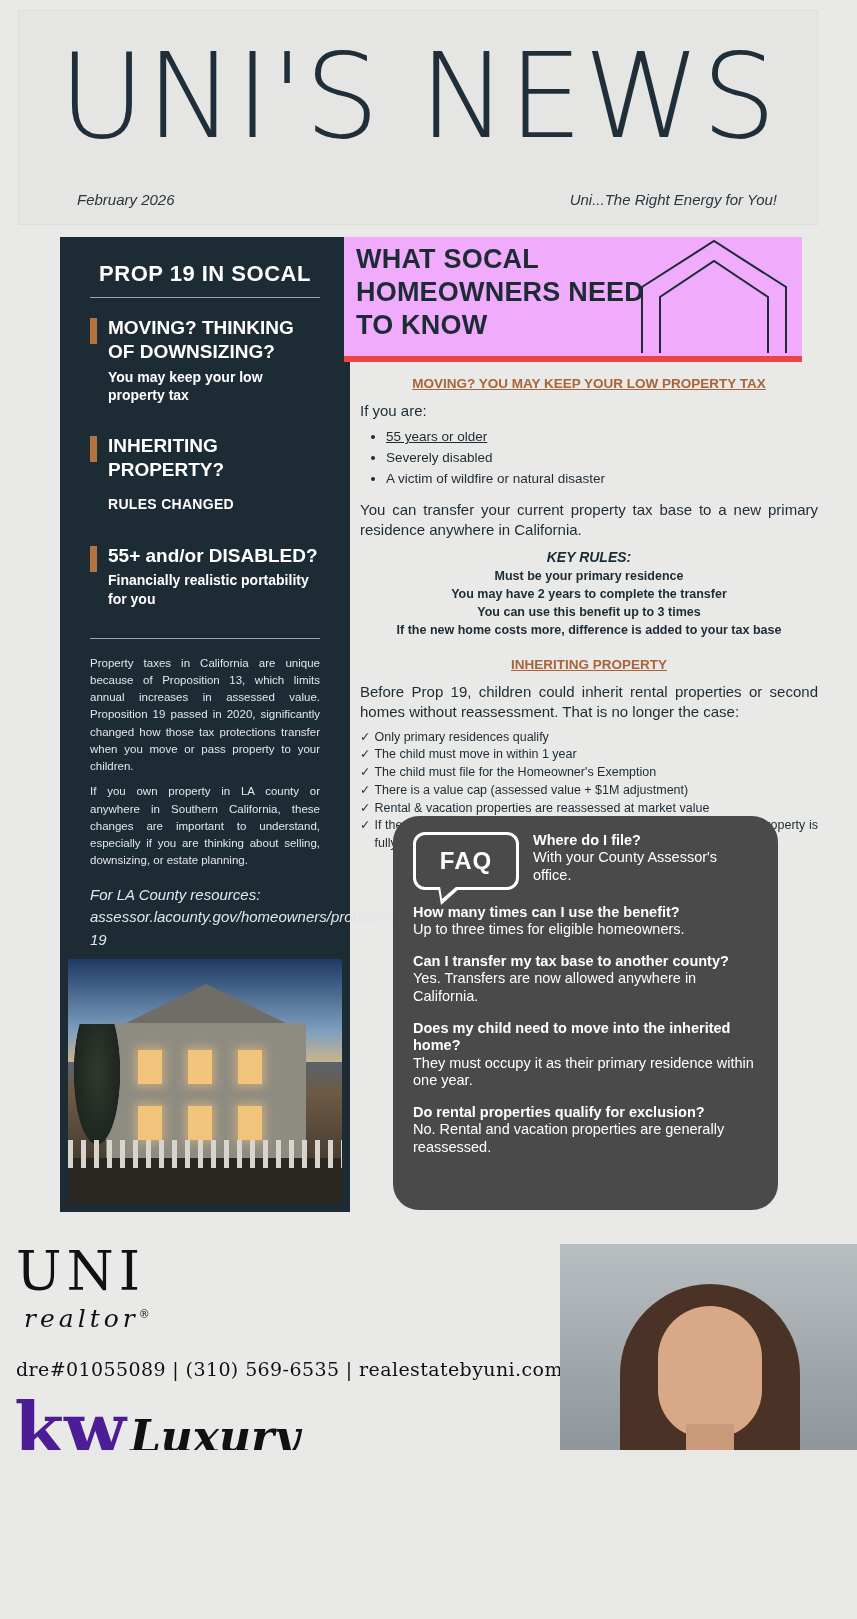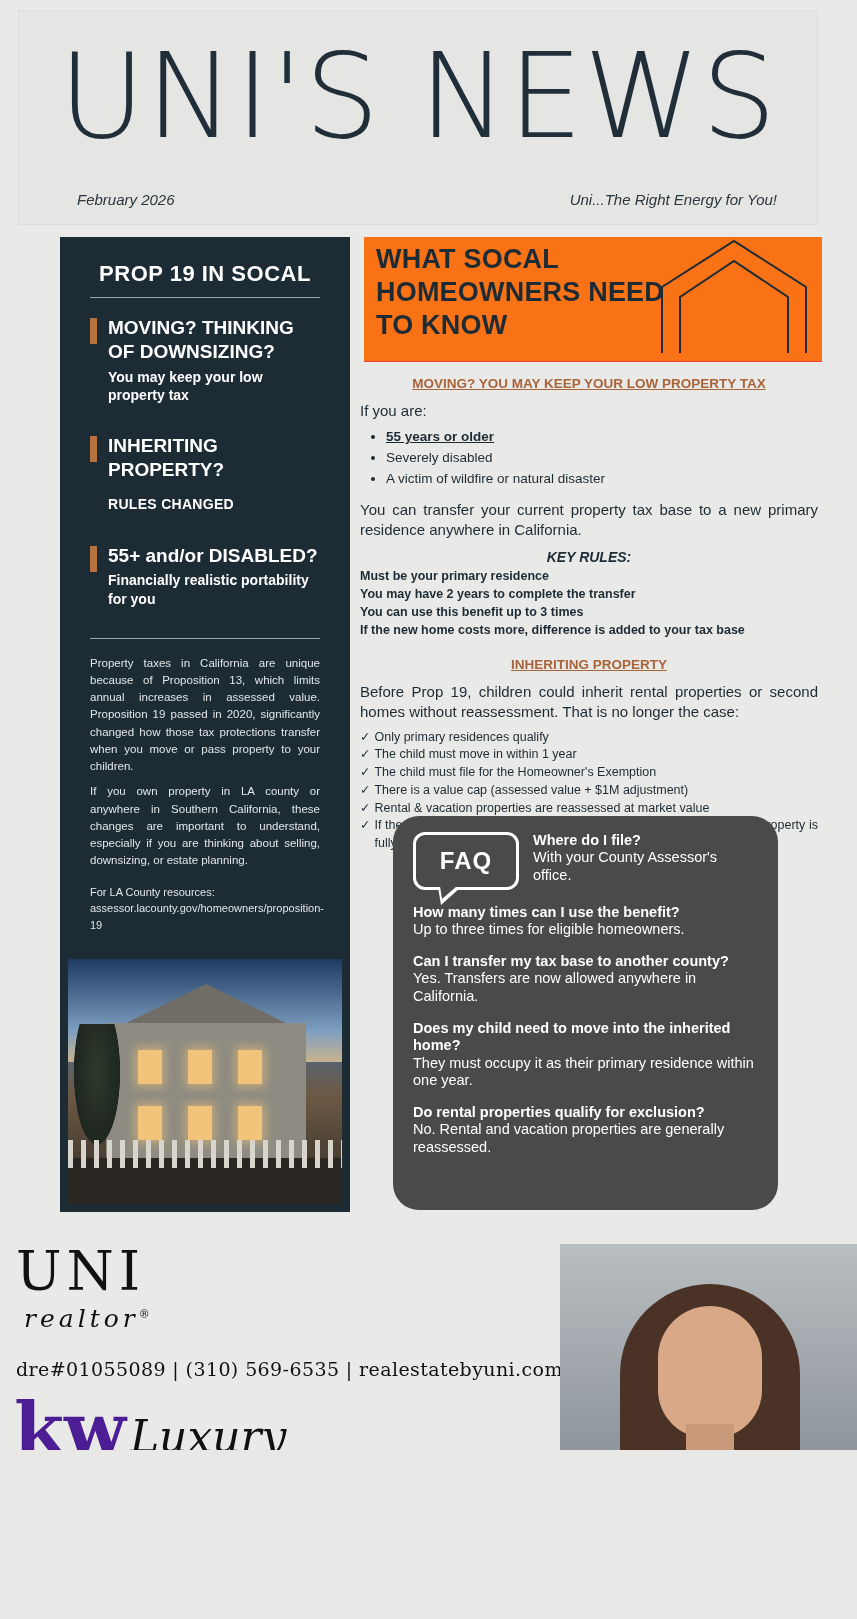--- a/index.html
+++ b/index.html
@@ -99,21 +99,22 @@
     margin: 26px 0 16px 0;
   }
   .left-body p {
     font-size: 11.5px;
     line-height: 1.5;
     color: #e2e6e8;
     margin: 0 0 8px 0;
     text-align: justify;
   }
   .left-res {
-    font-size: 11px;
+    font-size: 15px;
+    font-style: italic;
     color: #e2e6e8;
     line-height: 1.5;
     margin-top: 14px;
   }
   .house-photo {
     position: absolute;
     left: 8px; bottom: 8px;
     width: 274px; height: 245px;
     background: linear-gradient(to bottom, #2b4a70 0%, #4a6a8c 32%, #6d5a45 55%, #2e2a24 100%);
     overflow: hidden;
@@ -150,24 +151,24 @@
   }
   .house-photo .tree {
     position: absolute; left: 6px; bottom: 60px;
     width: 46px; height: 120px;
     background: radial-gradient(ellipse at 50% 40%, #2f3a2c 0%, #1e2620 70%, transparent 72%);
   }
 
   
   .right-head {
     position: absolute;
-    left: 364px; top: 237px;
+    left: 344px; top: 237px;
     width: 458px; height: 125px;
-    background: #f97316;
-    border-bottom: 1px solid #ef4444;
+    background: #f0abfc;
+    border-bottom: 6px solid #ef4444;
   }
   .right-head h1 {
     margin: 0;
     padding: 6px 0 0 12px;
     font-size: 27px;
     font-weight: bold;
     line-height: 1.22;
     color: #1d2b35;
     letter-spacing: .2px;
     max-width: 330px;
@@ -199,29 +200,30 @@
     margin: 0 0 6px 0;
   }
   .p.just { text-align: justify; }
   ul.dots {
     margin: 2px 0 10px 0;
     padding-left: 26px;
     font-size: 13.5px;
     line-height: 1.55;
   }
   ul.dots li::marker { color: #1d2b35; }
-  ul.dots li.bold b { font-weight: bold; text-decoration: underline; }
+  ul.dots li.bold b { font-weight: normal; text-decoration: underline; }
   .key-rules {
     text-align: center;
     font-style: italic;
     font-weight: bold;
     font-size: 14px;
     margin: 8px 0 2px 0;
   }
   .key-line {
+    text-align: center;
     font-size: 12.5px;
     font-weight: bold;
     line-height: 1.45;
   }
   .checks {
     margin: 6px 0 0 0;
     font-size: 12.5px;
     line-height: 1.42;
   }
   .checks div { display: flex; gap: 4px; }
@@ -292,21 +294,21 @@
   .kw {
     position: absolute; left: 14px; top: 172px;
     display: flex; align-items: flex-end; gap: 4px;
   }
   .kw-mark {
     font-family: "DejaVu Serif", serif;
     font-weight: bold; font-size: 72px; color: #4c1d95; line-height: .82;
   }
   .kw-lux {
     font-family: "DejaVu Serif", serif;
-    font-style: italic; font-size: 44px; color: #111; line-height: 1;
+    font-style: italic; font-size: 44px; color: #111; line-height: 1; font-weight: bold;
   }
   .kw-intl {
     position: absolute; left: 186px; top: 235px;
     font-size: 14px; letter-spacing: 6px; color: #111; font-weight: bold;
   }
   .address {
     position: absolute; left: 12px; top: 262px;
     font-family: "DejaVu Serif", serif;
     font-size: 18px; color: #0f172a;
   }

